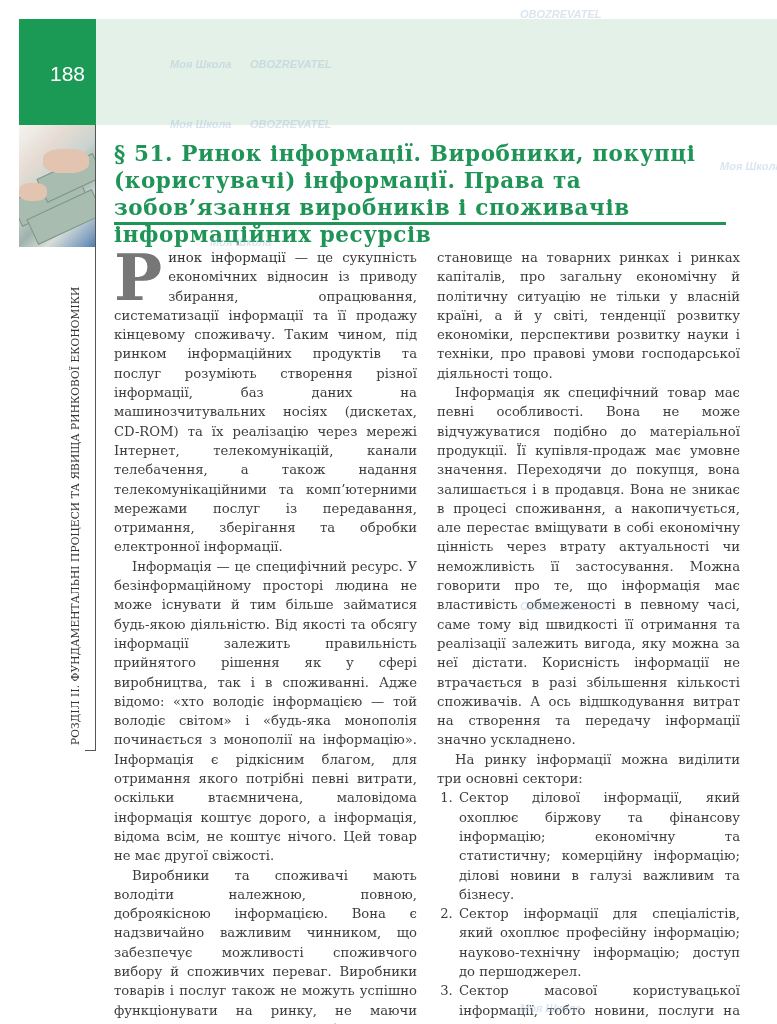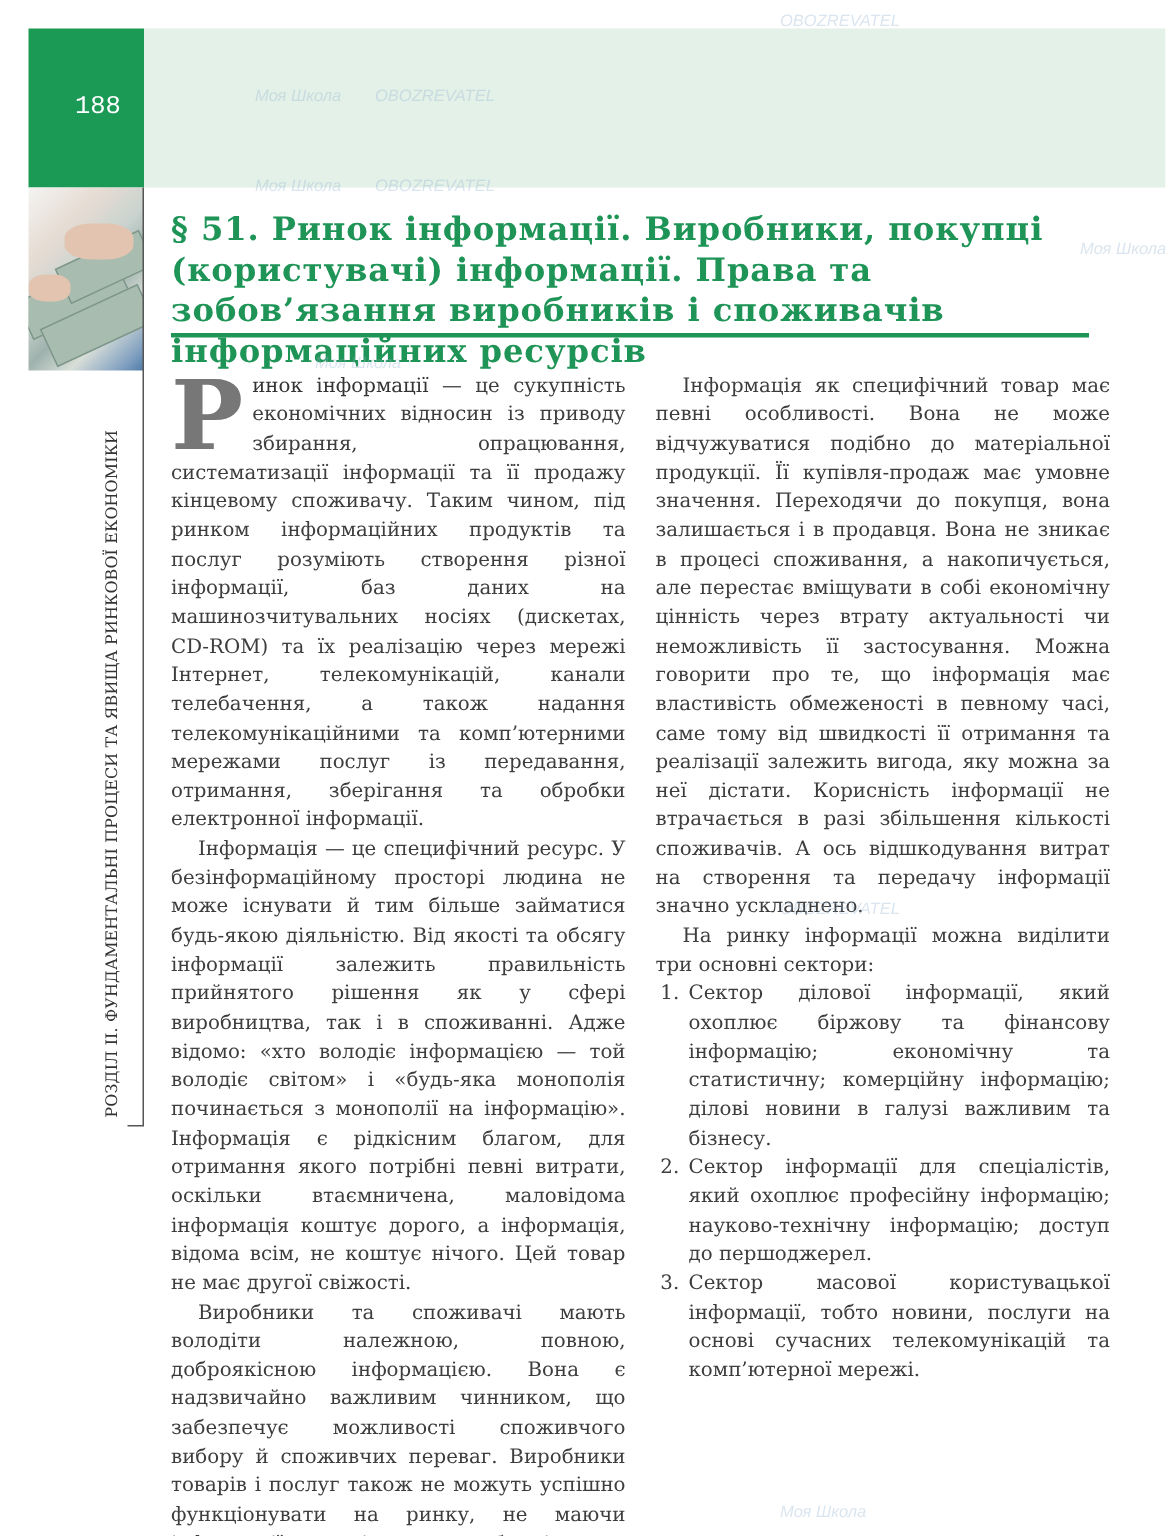--- a/index.html
+++ b/index.html
@@ -12,21 +12,21 @@
   .header-band {
     position:absolute; left:96px; top:19px; width:681px; height:106px;
     background:#e3f1e8;
   }
   .page-tab {
     position:absolute; left:19px; top:19px; width:77px; height:106px;
     background:#1a9a55;
   }
   .page-number {
     position:absolute; left:50px; top:62px;
-    font-family:Liberation Mono, monospace; font-size:17px; color:#ffffff;
+    font-family:Liberation Sans, sans-serif; font-size:21px; color:#ffffff;
   }
   .side-photo {
     position:absolute; left:19px; top:125px; width:77px; height:122px;
     background:linear-gradient(135deg,#f4f4f2 0%,#e6dcd3 25%,#c9d3cf 45%,#9fb2ad 60%,#d8ded8 75%,#7f9fc0 92%,#4f7aa8 100%);
     overflow:hidden;
   }
   .side-photo .bill { position:absolute; background:#a9bcb0; border:1px solid #7e968a; transform:rotate(-25deg); }
   .side-photo .hand { position:absolute; background:#e2c4b0; border-radius:40%; }
   .side-rule {
     position:absolute; left:95px; top:125px; width:1px; height:625px; background:#555;
@@ -61,21 +61,21 @@
     color:#777; font-weight:bold; margin:2px 6px 0 0; padding-top:2px;
   }
   .term { font-weight:normal; color:#333; }
   .col ol { margin:0; padding-left:20px; }
   .col ol li { padding-left:2px; }
   .footer {
     position:absolute; left:160px; top:972px; width:520px;
     font-family:"Liberation Sans", sans-serif; font-size:10px; line-height:12px; color:#1c3f9a;
   }
   .watermark {
-    position:absolute; font-family:"Liberation Sans", sans-serif; font-style:italic; font-weight:normal;
+    position:absolute; font-family:"Liberation Sans", sans-serif; font-style:italic; font-weight:bold;
     font-size:11px; color:rgba(150,180,210,0.35); white-space:nowrap; pointer-events:none;
   }
 </style>
 </head>
 <body>
 
 <div class="header-band"></div>
 <div class="page-tab">
 </div>
 <div class="page-number">188</div>
@@ -97,20 +97,21 @@
 
 <div class="col left">
   <p class="noindent">
     <span class="dropcap">Р</span><span class="term">инок інформації</span><span> — це сукупність економічних відносин із приводу збирання, опрацювання, систематизації інформації та її продажу кінцевому споживачу. Таким чином, під ринком інформаційних продуктів та послуг розуміють створення різної інформації, баз даних на машинозчитувальних носіях (дискетах, CD-ROM) та їх реалізацію через мережі Інтернет, телекомунікацій, канали телебачення, а також надання телекомунікаційними та комп’ютерними мережами послуг із передавання, отримання, зберігання та обробки електронної інформації.</span>
   </p>
   <p>Інформація — це специфічний ресурс. У безінформаційному просторі людина не може існувати й тим більше займатися будь-якою діяльністю. Від якості та обсягу інформації залежить правильність прийнятого рішення як у сфері виробництва, так і в споживанні. Адже відомо: «хто володіє інформацією — той володіє світом» і «будь-яка монополія починається з монополії на інформацію». Інформація є рідкісним благом, для отримання якого потрібні певні витрати, оскільки втаємничена, маловідома інформація коштує дорого, а інформація, відома всім, не коштує нічого. Цей товар не має другої свіжості.</p>
   <p>Виробники та споживачі мають володіти належною, повною, доброякісною інформацією. Вона є надзвичайно важливим чинником, що забезпечує можливості споживчого вибору й споживчих переваг. Виробники товарів і послуг також не можуть успішно функціонувати на ринку, не маючи інформації про інших виробників, про можливих споживачів продукції, про постачальників сировини, комплектуючих і технології, про</p>
 </div>
 
 <div class="col right">
+  <p class="noindent">становище на товарних ринках і ринках капіталів, про загальну економічну й політичну ситуацію не тільки у власній країні, а й у світі, тенденції розвитку економіки, перспективи розвитку науки і техніки, про правові умови господарської діяльності тощо.</p>
   <p>Інформація як специфічний товар має певні особливості. Вона не може відчужуватися подібно до матеріальної продукції. Її купівля-продаж має умовне значення. Переходячи до покупця, вона залишається і в продавця. Вона не зникає в процесі споживання, а накопичується, але перестає вміщувати в собі економічну цінність через втрату актуальності чи неможливість її застосування. Можна говорити про те, що інформація має властивість обмеженості в певному часі, саме тому від швидкості її отримання та реалізації залежить вигода, яку можна за неї дістати. Корисність інформації не втрачається в разі збільшення кількості споживачів. А ось відшкодування витрат на створення та передачу інформації значно ускладнено.</p>
   <p>На ринку інформації можна виділити три основні сектори:</p>
   <ol>
     <li>Сектор ділової інформації, який охоплює біржову та фінансову інформацію; економічну та статистичну; комерційну інформацію; ділові новини в галузі важливим та бізнесу.</li>
     <li>Сектор інформації для спеціалістів, який охоплює професійну інформацію; науково-технічну інформацію; доступ до першоджерел.</li>
     <li>Сектор масової користувацької інформації, тобто новини, послуги на основі сучасних телекомунікацій та комп’ютерної мережі.</li>
   </ol>
 
 </div>
 

